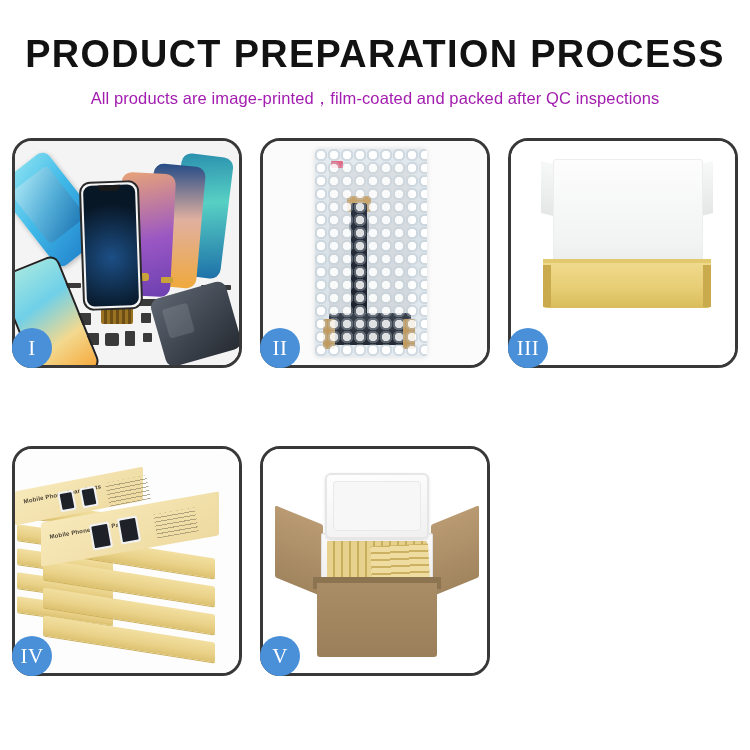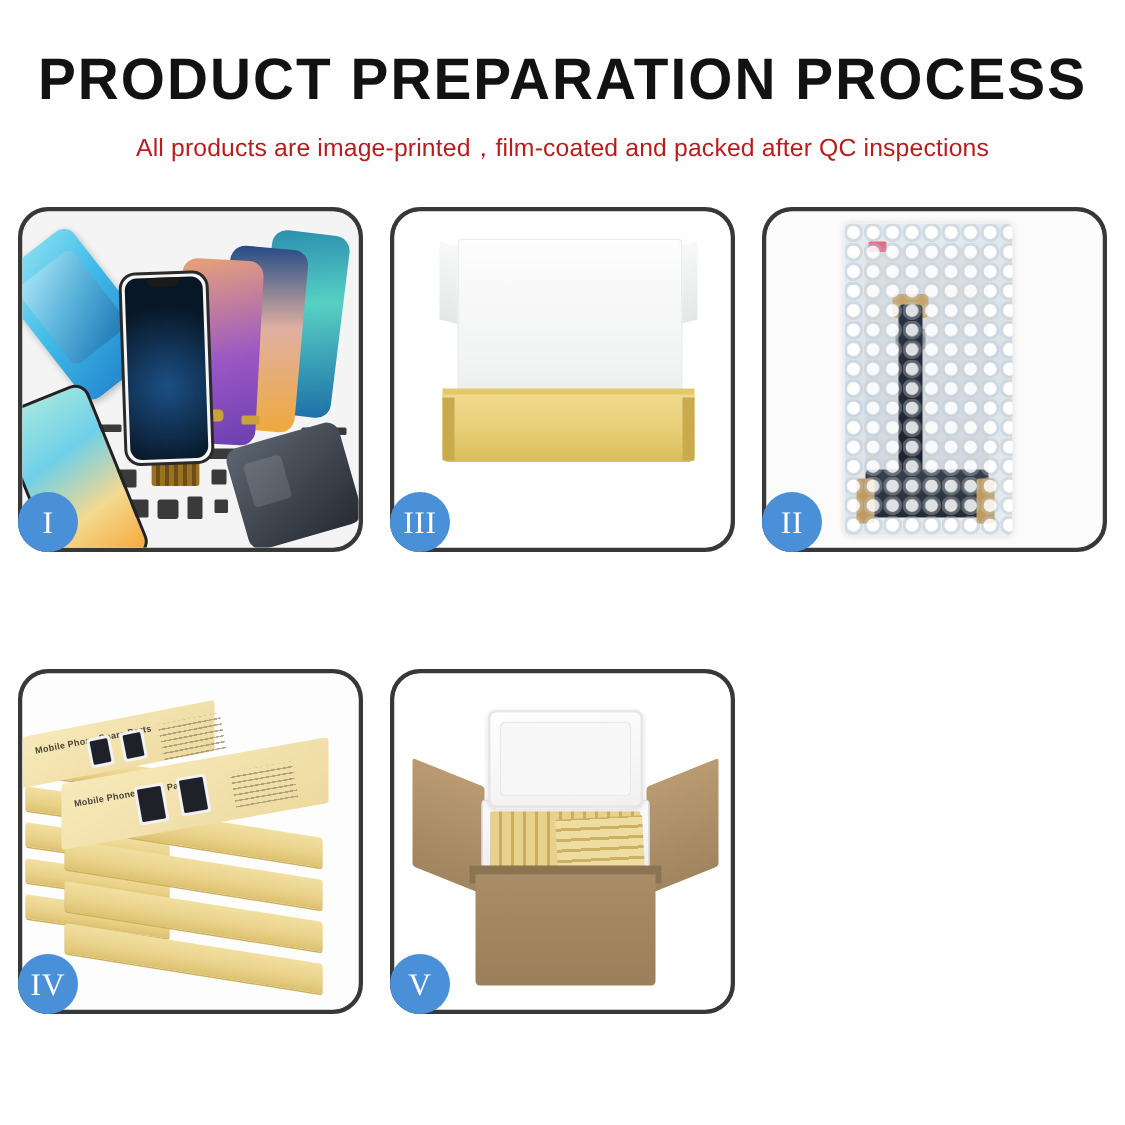--- a/index.html
+++ b/index.html
@@ -35,21 +35,21 @@
     letter-spacing: 1.4px;
     color: #121212;
     line-height: 1.05;
     margin: 0;
     transform: scaleX(0.97);
   }
   .subtitle {
     font-family: "Liberation Sans", sans-serif;
     font-size: 16.5px;
     font-weight: normal;
-    color: #b91c1c;
+    color: #a21caf;
     margin: 13px 0 0 0;
     letter-spacing: 0.1px;
   }
 
   
   .grid {
     position: absolute;
     top: 138px;
     left: 12px;
     width: 726px;
@@ -409,50 +409,50 @@
         <div class="part" style="left:128px;top:192px;width:9px;height:9px;"></div>
         <div class="part gold" style="left:146px;top:136px;width:12px;height:6px;"></div>
         <div class="part" style="left:200px;top:188px;width:7px;height:7px;border-radius:50%;"></div>
         <div class="part" style="left:212px;top:196px;width:6px;height:6px;border-radius:50%;"></div>
         <div class="part" style="left:186px;top:144px;width:30px;height:5px;"></div>
       </div>
       <div class="badge">I</div>
     </div>
 
     <div class="panel">
-      <div class="panel-inner p3">
-        <div class="b3-lidL"></div>
-        <div class="b3-lidR"></div>
-        <div class="b3-lid"></div>
-        <div class="b3-baseTop"></div>
-        <div class="b3-foam"></div>
-        <div class="b3-base"></div>
-        <div class="b3-edgeL"></div>
-        <div class="b3-edgeR"></div>
-      </div>
-      <div class="badge">III</div>
-    </div>
-
-    <div class="panel">
       <div class="panel-inner p2">
         <div class="bw-bag"></div>
         <div class="bw-inner"></div>
         <div class="bw-pink"></div>
         <div class="bw-conn"></div>
         <div class="bw-conn2"></div>
         <div class="bw-flex"></div>
         <div class="bw-bottom"></div>
         <div class="bw-tabL"></div>
         <div class="bw-tabR"></div>
         <div class="bw-overlay"></div>
       </div>
       <div class="badge">II</div>
     </div>
 
     <div class="panel">
+      <div class="panel-inner p3">
+        <div class="b3-lidL"></div>
+        <div class="b3-lidR"></div>
+        <div class="b3-lid"></div>
+        <div class="b3-baseTop"></div>
+        <div class="b3-foam"></div>
+        <div class="b3-base"></div>
+        <div class="b3-edgeL"></div>
+        <div class="b3-edgeR"></div>
+      </div>
+      <div class="badge">III</div>
+    </div>
+
+    <div class="panel">
       <div class="panel-inner p4">
         <div class="stack">
 
           <div class="sbox" style="left:2px;top:58px;width:96px;height:16px;transform:skewY(8deg);"></div>
           <div class="sbox" style="left:2px;top:82px;width:96px;height:16px;transform:skewY(8deg);"></div>
           <div class="sbox" style="left:2px;top:106px;width:96px;height:16px;transform:skewY(8deg);"></div>
           <div class="sbox" style="left:2px;top:130px;width:96px;height:16px;transform:skewY(8deg);"></div>
           <div class="sbox" style="left:2px;top:154px;width:96px;height:16px;transform:skewY(8deg);"></div>
 
           <div class="sbox-top" style="left:0px;top:30px;width:128px;height:34px;transform:skewY(-11deg);"></div>

